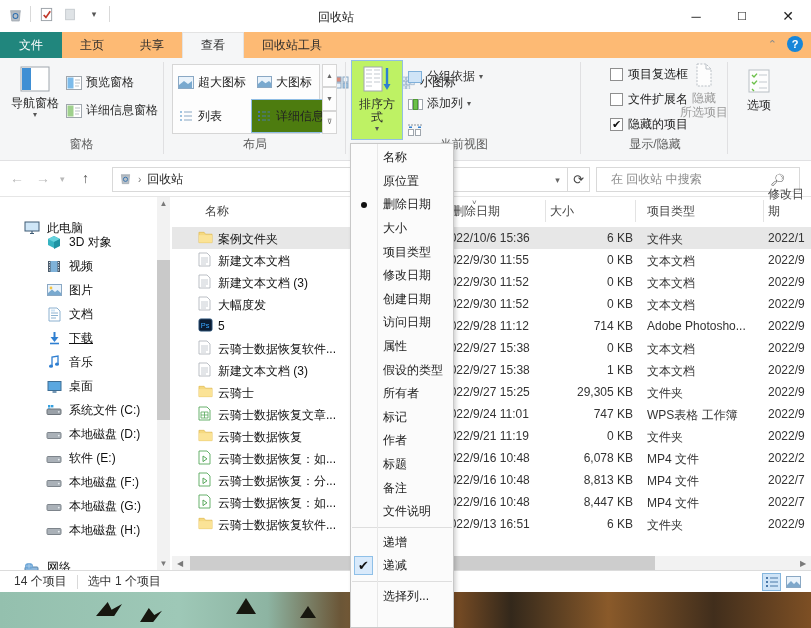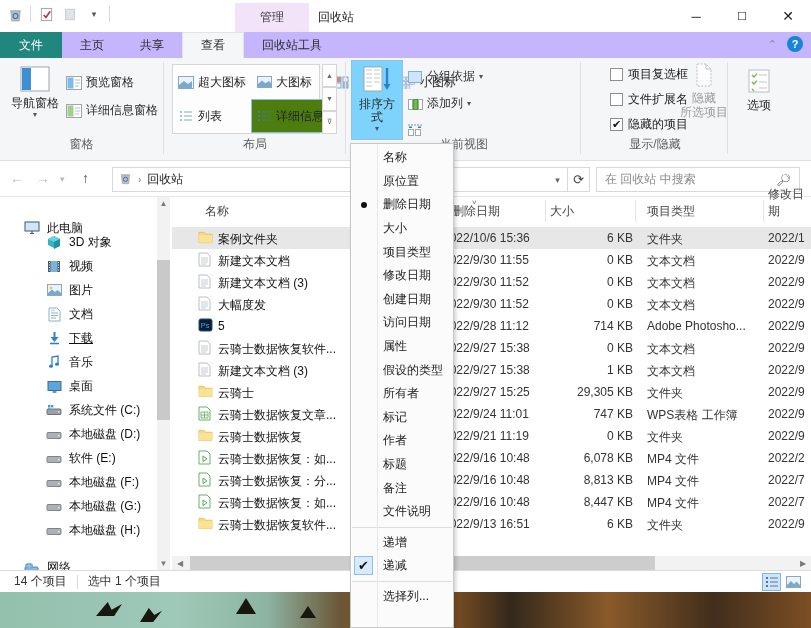--- a/index.html
+++ b/index.html
@@ -14,21 +14,21 @@
   .qat .sep { width:1px; height:16px; background:#d9d9d9; }
   .qat-ic { width:18px; height:18px; display:flex; align-items:center; justify-content:center; }
   .manage-tab { position:absolute; left:235px; top:3px; width:74px; height:29px;
     background:#f2e3f8; color:#3b3b3b; display:flex; align-items:center; justify-content:center; }
   .win-title { position:absolute; left:318px; top:9px; color:#1a1a1a; }
   .win-controls { position:absolute; right:0; top:0; display:flex; }
   .wc { width:46px; height:32px; display:flex; align-items:center; justify-content:center;
     color:#222; font-size:13px; }
 
   
-  .tabrow { position:absolute; left:0; top:32px; width:811px; height:26px; background:#c4b5fd; }
+  .tabrow { position:absolute; left:0; top:32px; width:811px; height:26px; background:#fdba74; }
   .tabs { display:flex; height:26px; }
   .tab { padding:0 18px; height:26px; display:flex; align-items:center; color:#2b2b2b; }
   .tab.file { background:#21867d; color:#fff; min-width:62px; justify-content:center; }
   .tab.active { background:#f5f6f7; border:1px solid #e3e3e3; border-bottom:none; }
   .tabrow-right { position:absolute; right:8px; top:36px; display:flex; gap:10px; align-items:center; }
   .chev-up { color:#8a8a8a; font-size:11px; }
   .help-circ { width:16px; height:16px; border-radius:50%; background:#1786d9; color:#fff;
     display:flex; align-items:center; justify-content:center; font-size:11px; font-weight:bold; }
 
   
@@ -42,41 +42,41 @@
   .caret { font-size:8px; color:#555; line-height:6px; }
   .smallbtn { position:absolute; display:flex; align-items:center; gap:4px; color:#2b2b2b; white-space:nowrap; }
   .icon16 { width:16px; height:16px; display:inline-flex; align-items:center; justify-content:center; }
   .gallery { position:absolute; left:172px; top:6px; width:148px; height:70px; background:#fdfdfd;
     border:1px solid #d6d6d6; display:grid; grid-template-columns:1fr 1fr 1fr 1fr; }
   .gal-item { display:flex; align-items:center; gap:4px; padding:2px 4px; border:1px solid transparent; white-space:nowrap; }
   .gal-item.sel { background:#4d7c0f; border-color:#8fbde4; }
   .gal-scroll { position:absolute; left:322px; top:6px; width:15px; height:70px; display:flex; flex-direction:column; }
   .gal-scroll div { flex:1; border:1px solid #d6d6d6; background:#fdfdfd; font-size:7px; color:#666;
     display:flex; align-items:center; justify-content:center; }
-  .sortbtn { left:351px; top:2px; width:52px; height:80px; background:#7dd3fc; border:1px solid #92bfe2; }
+  .sortbtn { left:351px; top:2px; width:52px; height:80px; background:#bef264; border:1px solid #92bfe2; }
   .chk { display:flex; align-items:center; gap:5px; position:absolute; white-space:nowrap;padding-left:20px; }
   .box { width:13px; height:13px; background:#fff; border:1px solid #8f8f8f; font-size:11px;
     display:flex; align-items:center; justify-content:center; color:#111; }
   .hide-sel { position:absolute; left:678px; top:4px; width:52px; display:flex; flex-direction:column;
     align-items:center; color:#9a9a9a; gap:1px; }
   .hide-sel .cap { line-height:13px; text-align:center; }
 
   
   .addrbar { position:absolute; left:0; top:162px; width:811px; height:35px; background:#fff;
     border-bottom:1px solid #e6e6e6; }
   .nav-arrow { position:absolute; top:8px; font-size:14px; color:#b9b9b9; }
   .crumbbox { position:absolute; left:112px; top:5px; width:456px; height:25px; background:#fff;
     border:1px solid #d9d9d9; display:flex; align-items:center; padding:0 6px; gap:6px; }
   .crumb-sep { color:#777; font-size:10px; }
   .dropbtn { position:absolute; left:548px; top:5px; width:20px; height:25px; border:1px solid #d9d9d9;
     border-left:none; display:flex; align-items:center; justify-content:center; color:#666; font-size:9px; }
   .refreshbtn { position:absolute; left:568px; top:5px; width:22px; height:25px; border:1px solid #d9d9d9;
     border-left:none; display:flex; align-items:center; justify-content:center; color:#444; font-size:13px; }
   .searchbox { position:absolute; left:596px; top:5px; width:204px; height:25px; border:1px solid #d9d9d9;
-    display:flex; align-items:center; padding:0 8px; color:#8a8a8a; }
+    display:flex; align-items:center; padding:0 14px; color:#8a8a8a; }
   .searchbox .ph { flex:1; }
   .mag { color:#555; font-size:12px; transform:scaleX(-1); }
 
   
   .sidebar { position:absolute; left:0; top:197px; width:172px; height:373px; background:#fff; }
   .side-item { position:absolute; display:flex; align-items:center; gap:7px; height:22px; white-space:nowrap; color:#111; }
   .vscroll { position:absolute; left:157px; top:197px; width:13px; height:373px; background:#f2f2f2; }
   .vthumb { position:absolute; left:157px; top:260px; width:13px; height:160px; background:#c9c9c9; }
   .sarr { position:absolute; left:157px; width:13px; height:13px; color:#7a7a7a; font-size:8px;
     display:flex; align-items:center; justify-content:center; background:#f2f2f2; }
@@ -147,21 +147,20 @@
           </svg>
       </span>
       <span class="qat-ic">
         <svg width="14" height="15" viewBox="0 0 16 16">
             <rect x="3" y="2" width="10" height="12" fill="#dfe3e6" stroke="#c3c8cc"></rect>
           </svg>
       </span>
       <span class="qat-ic" style="color:#555;font-size:9px;">▾</span>
       <span class="sep"></span>
     </div>
-    <div class="manage-tab">管理</div>
     <div class="win-title">回收站</div>
     <div class="win-controls">
       <div class="wc">─</div>
       <div class="wc" style="font-size:11px;">☐</div>
       <div class="wc" style="font-size:14px;">✕</div>
     </div>
   </div>
 
   <div class="tabrow">
     <div class="tabs" id="tabs">

